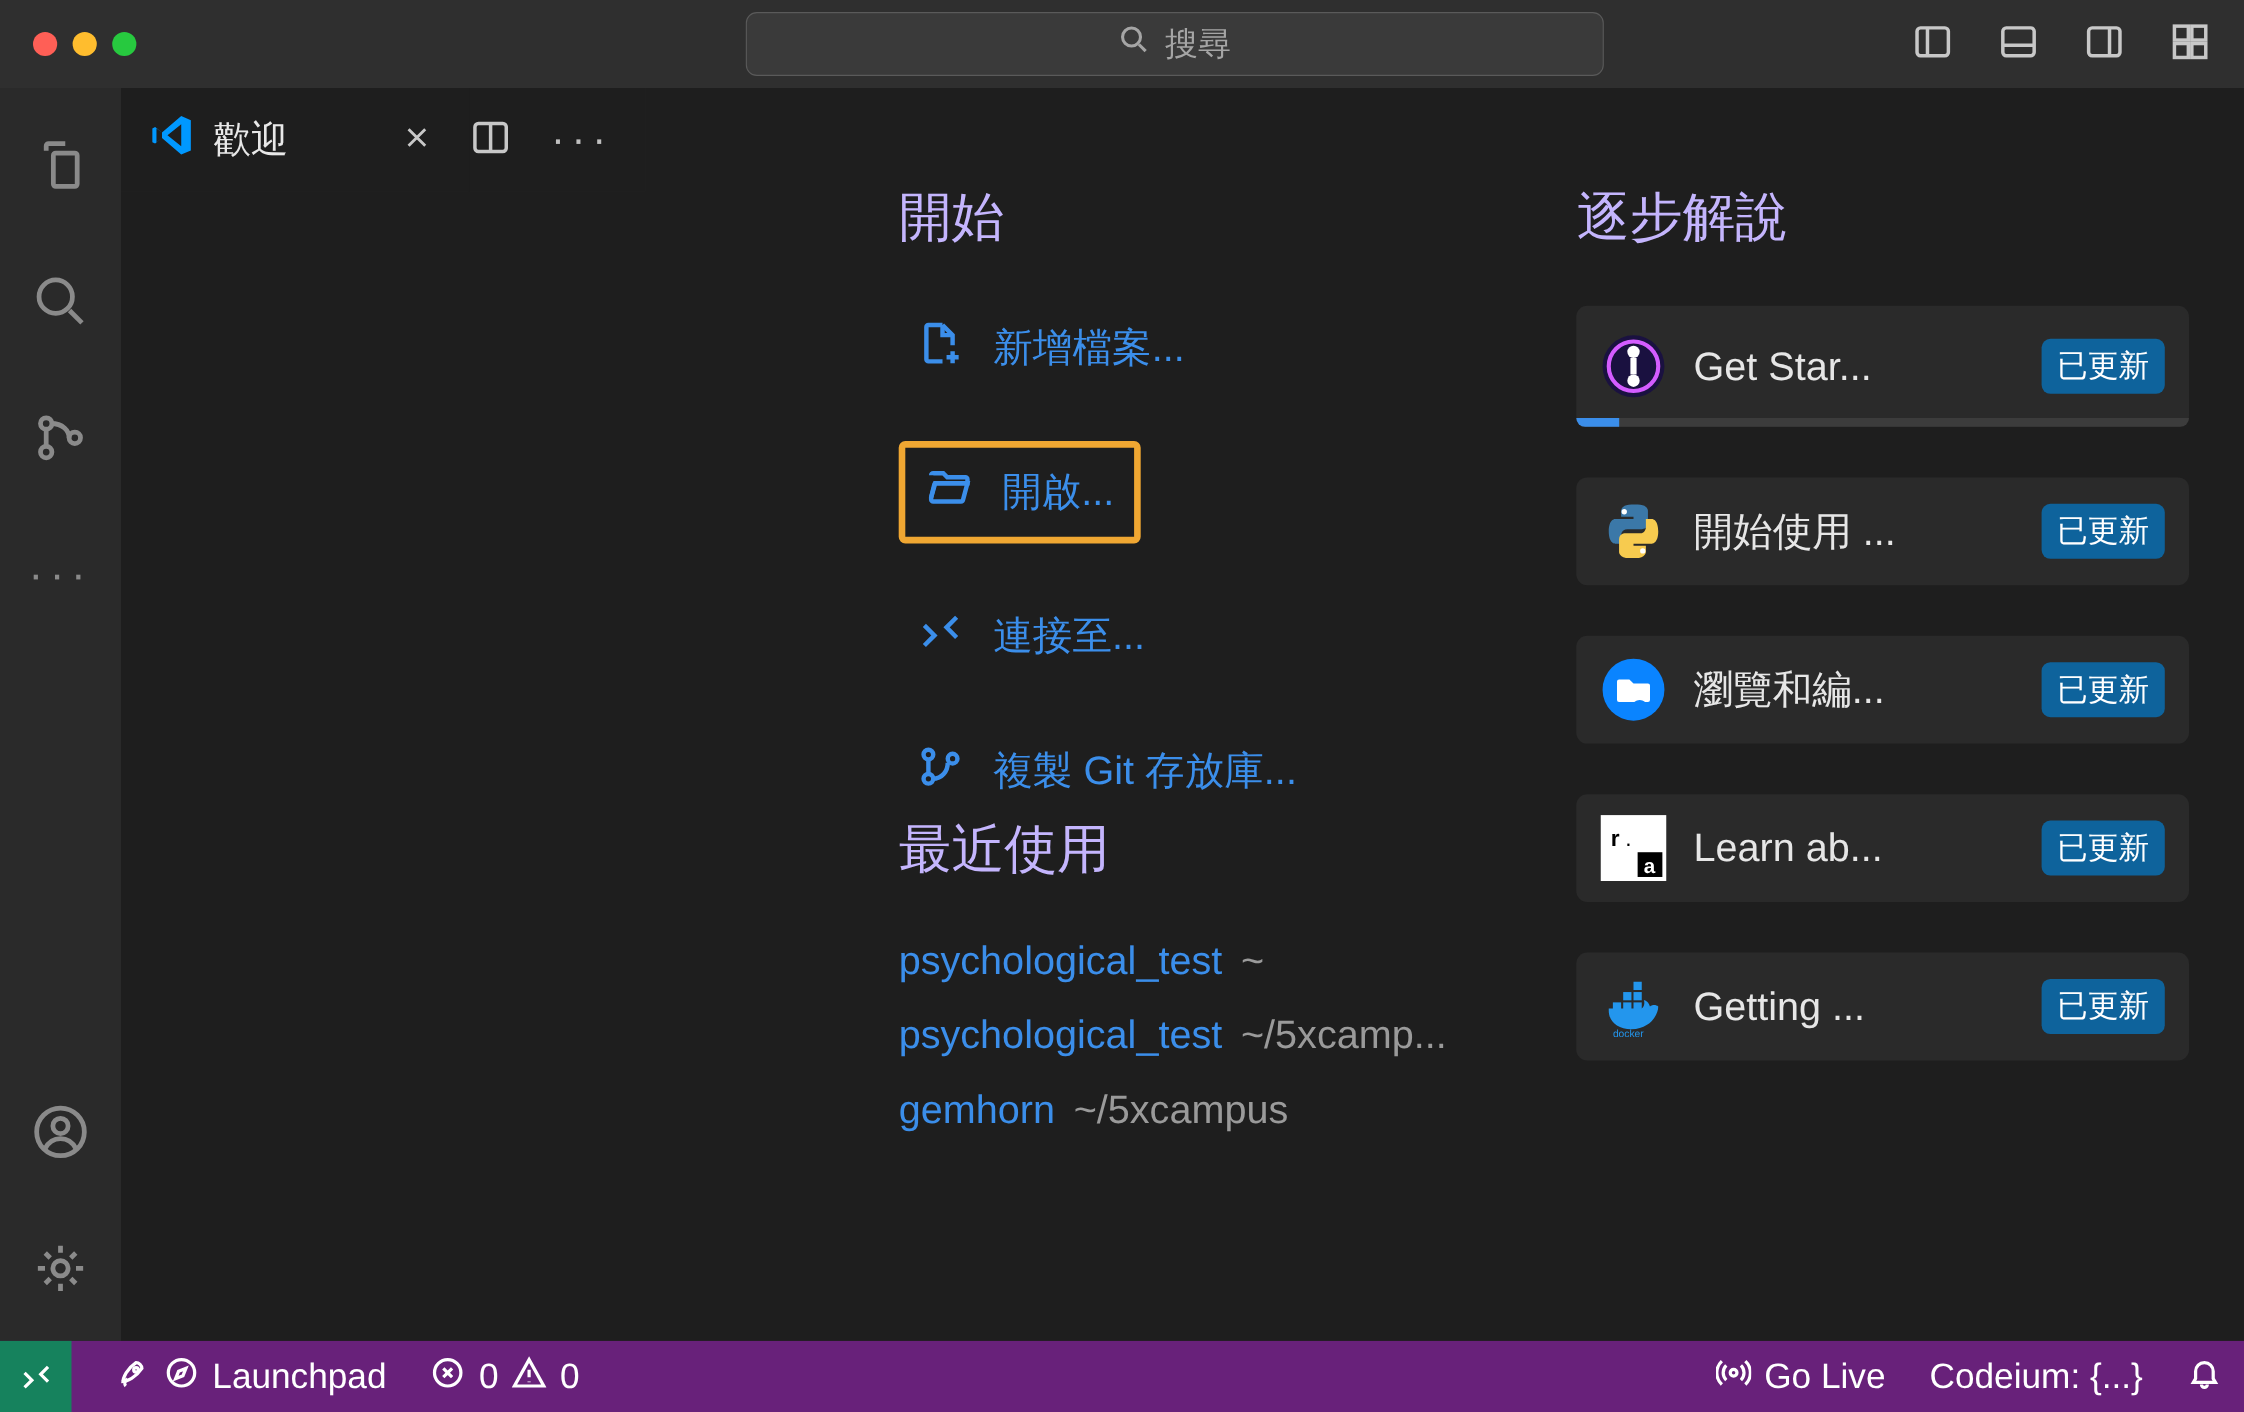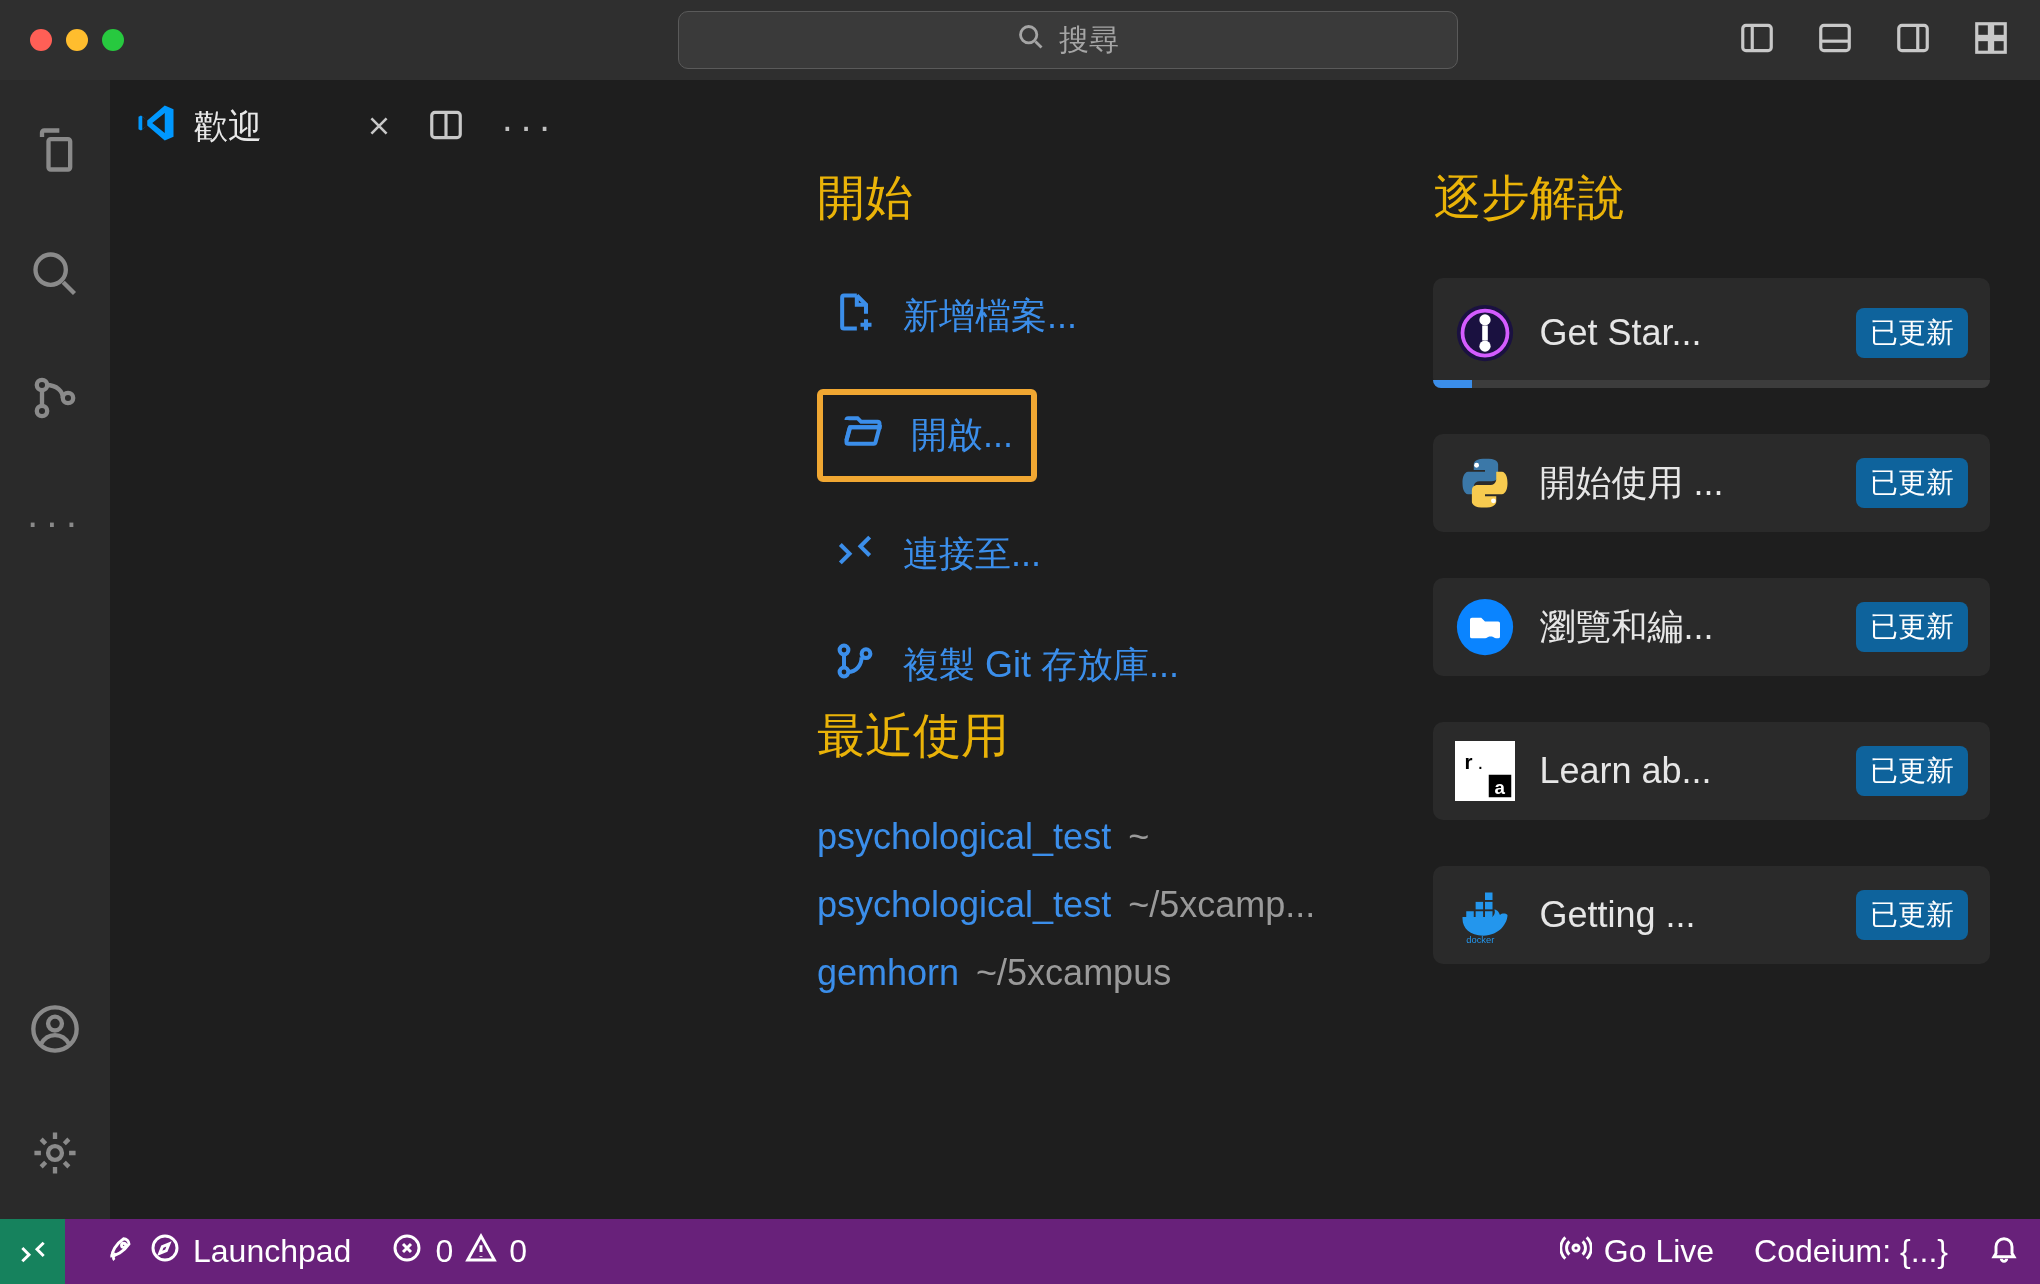--- a/index.html
+++ b/index.html
@@ -96,23 +96,23 @@
 
     
     .welcome {
       flex: 1;
       overflow: hidden;
       padding: 86px 40px 0 230px;
       display: flex;
       gap: 60px;
     }
     .col { flex: 1; min-width: 0; }
-    .section-title { font-size: 48px; color: #eab308; font-weight: 500; margin-bottom: 48px; }
-
-    .start-list { display: flex; flex-direction: column; gap: 34px; }
+    .section-title { font-size: 48px; color: #c4b5fd; font-weight: 500; margin-bottom: 48px; }
+
+    .start-list { display: flex; flex-direction: column; gap: 46px; }
     .start-item {
       display: flex; align-items: center; gap: 26px;
       color: #3b8eea; font-size: 36px;
       padding: 12px 16px;
     }
     .start-item svg { width: 44px; height: 44px; stroke: #3b8eea; fill: none; stroke-width: 2.2; }
     .start-item.highlighted { border: 6px solid #f0a732; border-radius: 6px; padding: 14px 18px; display: inline-flex; width: fit-content; }
 
     .recents { }
     .recent-item { display: flex; gap: 17px; align-items: baseline; font-size: 36px; margin-bottom: 26px; }

